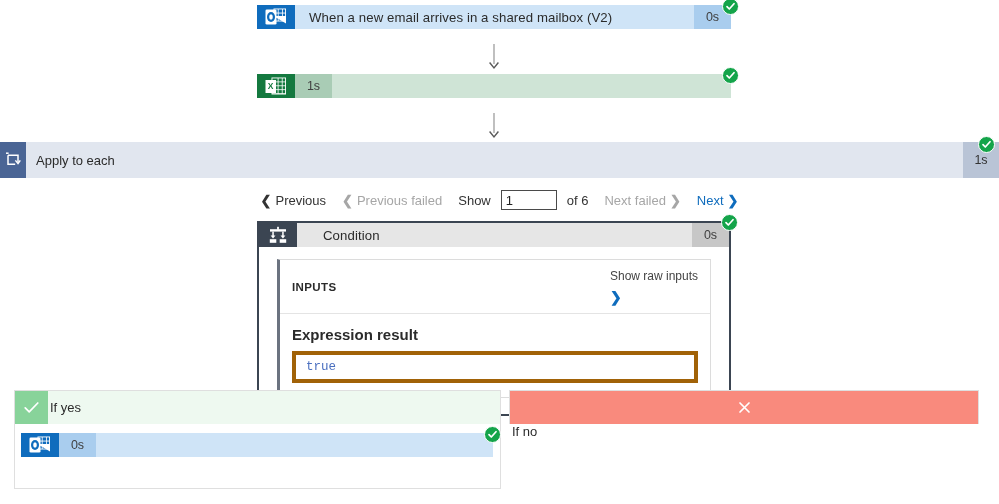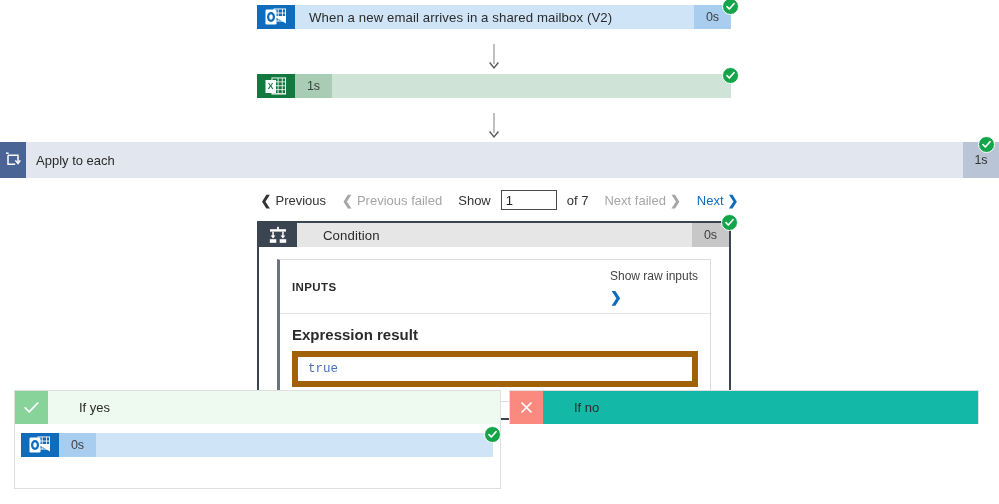--- a/index.html
+++ b/index.html
@@ -213,21 +213,21 @@
     line-height: 1;
   }
   .inputs-content { padding: 12px 12px 14px 12px; }
   .expr-label {
     font-size: 15px;
     font-weight: bold;
     color: #2b2b2b;
     margin-bottom: 8px;
   }
   .expr-value {
-    border: 6px solid #a16207;
+    border: 4px solid #a16207;
     background: #ffffff;
     padding: 5px 10px;
     font-family: "Liberation Mono", monospace;
     font-size: 12.5px;
     color: #4a6fbf;
   }
 
   
   .branch {
     position: absolute;
@@ -244,28 +244,27 @@
   .branch-icon {
     flex: 0 0 33px;
     display: flex;
     align-items: center;
     justify-content: center;
   }
   .branch-title {
     flex: 1 1 auto;
     display: flex;
     align-items: center;
-    padding-left: 11px;
+    padding-left: 2px;
     font-size: 13px;
     color: #2b2b2b;
-    margin-left: 20px;
   }
   .branch-yes .branch-head { background: #eef9f0; }
   .branch-yes .branch-icon { background: #88d39a; }
-  .branch-no  .branch-head { background: #14b8a6; }
+  .branch-no  .branch-head { background: #fde047; flex-direction: column; }
   .branch-no  .branch-icon { background: #f98a7d; }
   .branch-body { position: relative; }
 </style>
 </head>
 <body>
 
 <div class="card outlook" style="left:257px; top:5px; width:474px;">
   <div class="card-icon">
     <svg width="22" height="20" viewBox="0 0 22 20" aria-hidden="true">
       <rect x="8.5" y="1.5" width="12.5" height="13" fill="#ffffff"></rect>
@@ -362,21 +361,21 @@
     <span class="pg-chev">❮</span>
     <span>Previous</span>
   </div>
   <div class="pg-item pg-disabled">
     <span class="pg-chev">❮</span>
     <span>Previous failed</span>
   </div>
   <div class="pg-item pg-plain">
     <span>Show</span>
     <input id="page-input" type="text" value="1" style="">
-    <span>of 7</span>
+    <span>of 6</span>
   </div>
   <div class="pg-item pg-disabled">
     <span>Next failed</span>
     <span class="pg-chev">❯</span>
   </div>
   <div class="pg-item pg-active">
     <span>Next</span>
     <span class="pg-chev">❯</span>
   </div>
 </div>

